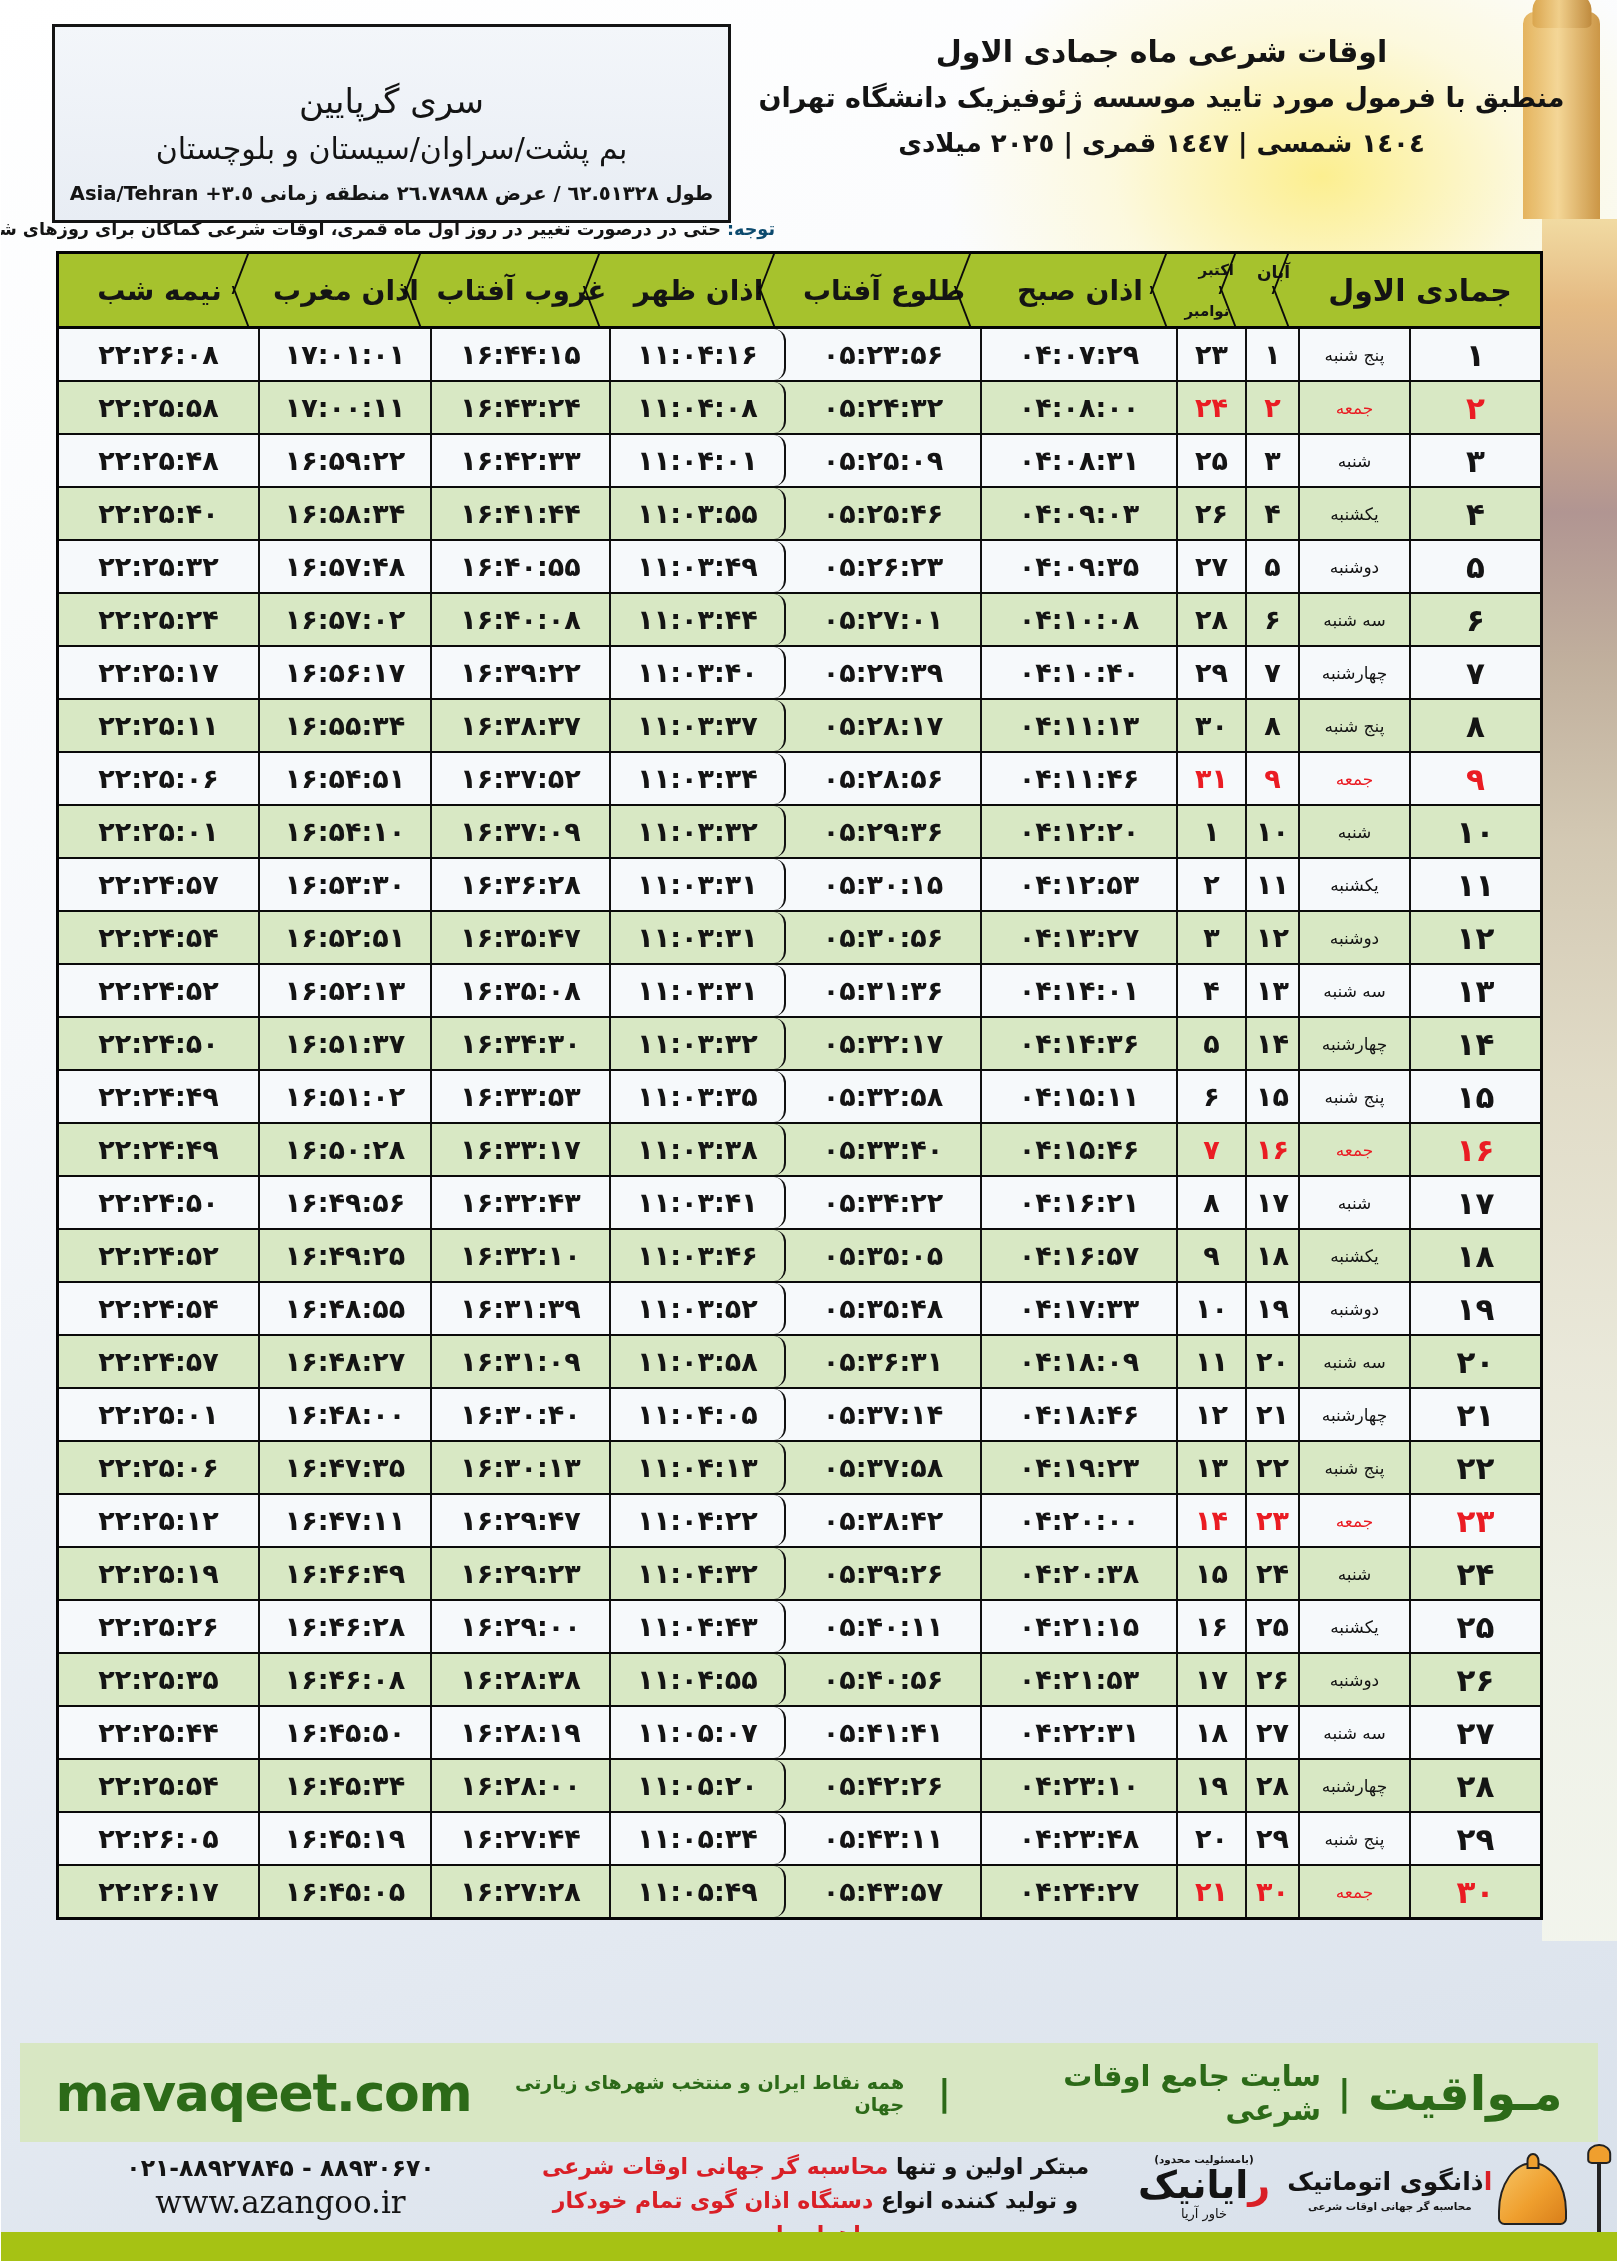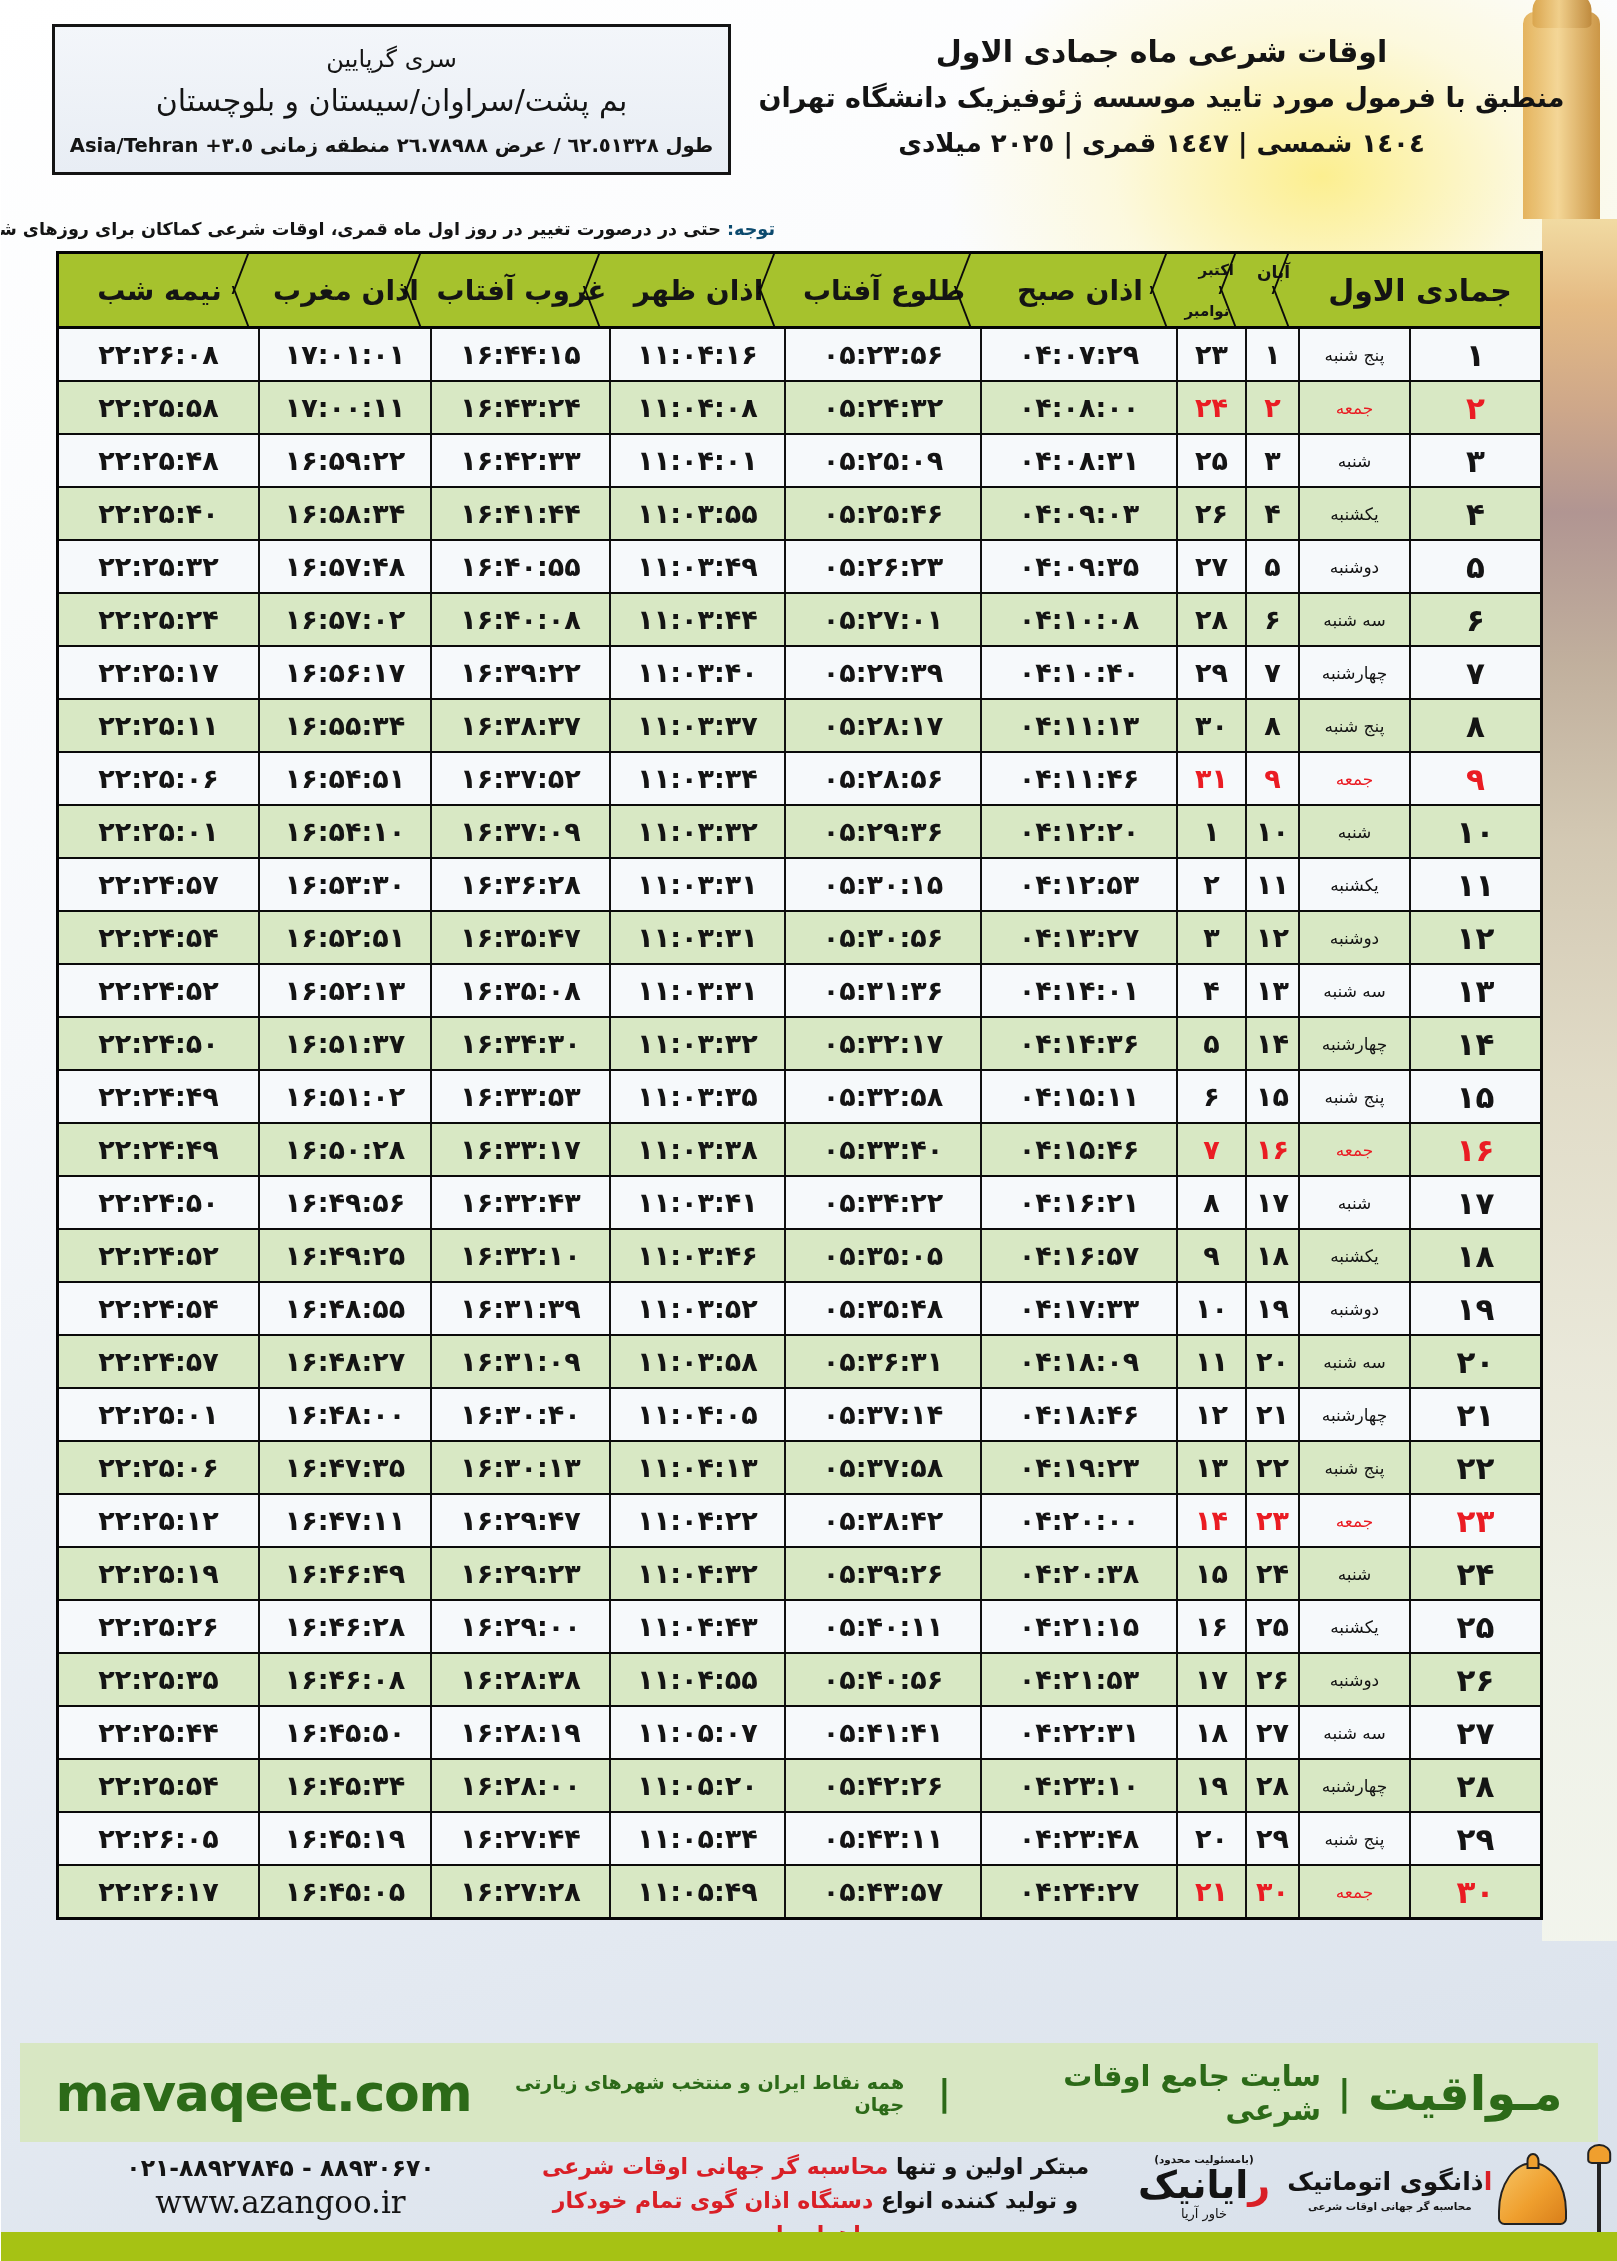--- a/index.html
+++ b/index.html
@@ -19,21 +19,21 @@
   .bg-side{position:absolute;top:219px;right:0;width:76px;height:1722px;opacity:.9;
     background:linear-gradient(180deg,#f0d79a 0%,#e2b377 5%,#c99e7d 11%,#a98a86 17%,#bba893 26%,#cfc3ab 36%,#dfd9c2 50%,#e9e7d6 66%,#f0f2e6 82%,#f4f6ec 100%);}
   
   .top{position:absolute;top:23.5px;right:52px;width:1514px;display:flex;gap:26px;align-items:flex-start;}
   .title-block{flex:0 0 809px;text-align:center;padding-top:9px;}
   .main-title{font-size:30px;font-weight:bold;line-height:1.25;}
   .sub-title{font-size:27px;font-weight:bold;margin-top:11.7px;}
   .date-line{font-size:26px;margin-top:15.7px;font-weight:bold;}
   .loc-box{flex:1;border:3.3px solid #141414;background:linear-gradient(180deg,#f3f6fa,#e8edf4);
     text-align:center;padding:18px 11.7px 15.7px;}
-  .loc-name{font-size:24px;}
+  .loc-name{font-size:34px;margin-top:36px;}
   .loc-region{font-size:30px;margin-top:10.4px;}
   .loc-coords{font-size:19.6px;font-weight:bold;margin-top:15.7px;}
   .tz{direction:ltr;unicode-bidi:isolate;}
   .notice{position:absolute;top:219px;right:843px;white-space:nowrap;font-size:17.6px;font-weight:bold;text-align:right;}
   .notice-label{color:#0c4a6e;}
   .notice-text{color:#141414;}
   
   .ptable{position:absolute;top:251px;right:75px;width:1487px;border:3.9px solid #050505;background:#f6f9fb;box-sizing:border-box;}
   .thead{display:flex;height:72px;background:#a6c22d;border-bottom:3.9px solid #050505;font-weight:bold;align-items:stretch;}
   .hcell{position:relative;display:flex;align-items:center;justify-content:center;font-size:28px;box-sizing:border-box;}
@@ -54,21 +54,21 @@
   .trow{display:flex;height:51px;border-top:2.9px solid #0a0a0a;align-items:stretch;background:#f6f9fb;}
   .trow:first-child{border-top:none;}
   .trow.alt{background:#d8e8c4;}
   .tcell{display:flex;align-items:center;justify-content:center;box-sizing:border-box;overflow:hidden;}
   .tcell:not(:first-child){border-right:2px solid #111;}
   .w-day{flex:0 0 129px;}
   .w-week{flex:0 0 111px;}
   .w-ab{flex:0 0 53px;}
   .w-oc{flex:0 0 69px;}
   .w-sb,.w-tl{flex:0 0 196px;}
-  .w-zo{flex:0 0 175px;}
+  .w-zo{flex:0 0 175px;border-radius:12px;}
   .w-gh{flex:0 0 179px;}
   .w-mg{flex:0 0 172px;}
   .w-ns{flex:1;}
   .c-day{font-size:31px;font-weight:bold;}
   .c-week{font-size:17px;}
   .c-num{font-size:27px;font-weight:bold;}
   .c-time{font-size:27px;font-weight:bold;letter-spacing:-0.7px;}
   .trow.fri .c-day,.trow.fri .c-week,.trow.fri .c-num{color:#ea1c23;}
   
   .banner{position:absolute;top:2043px;right:19.6px;left:19.6px;height:99px;background:#d8e7c3;

